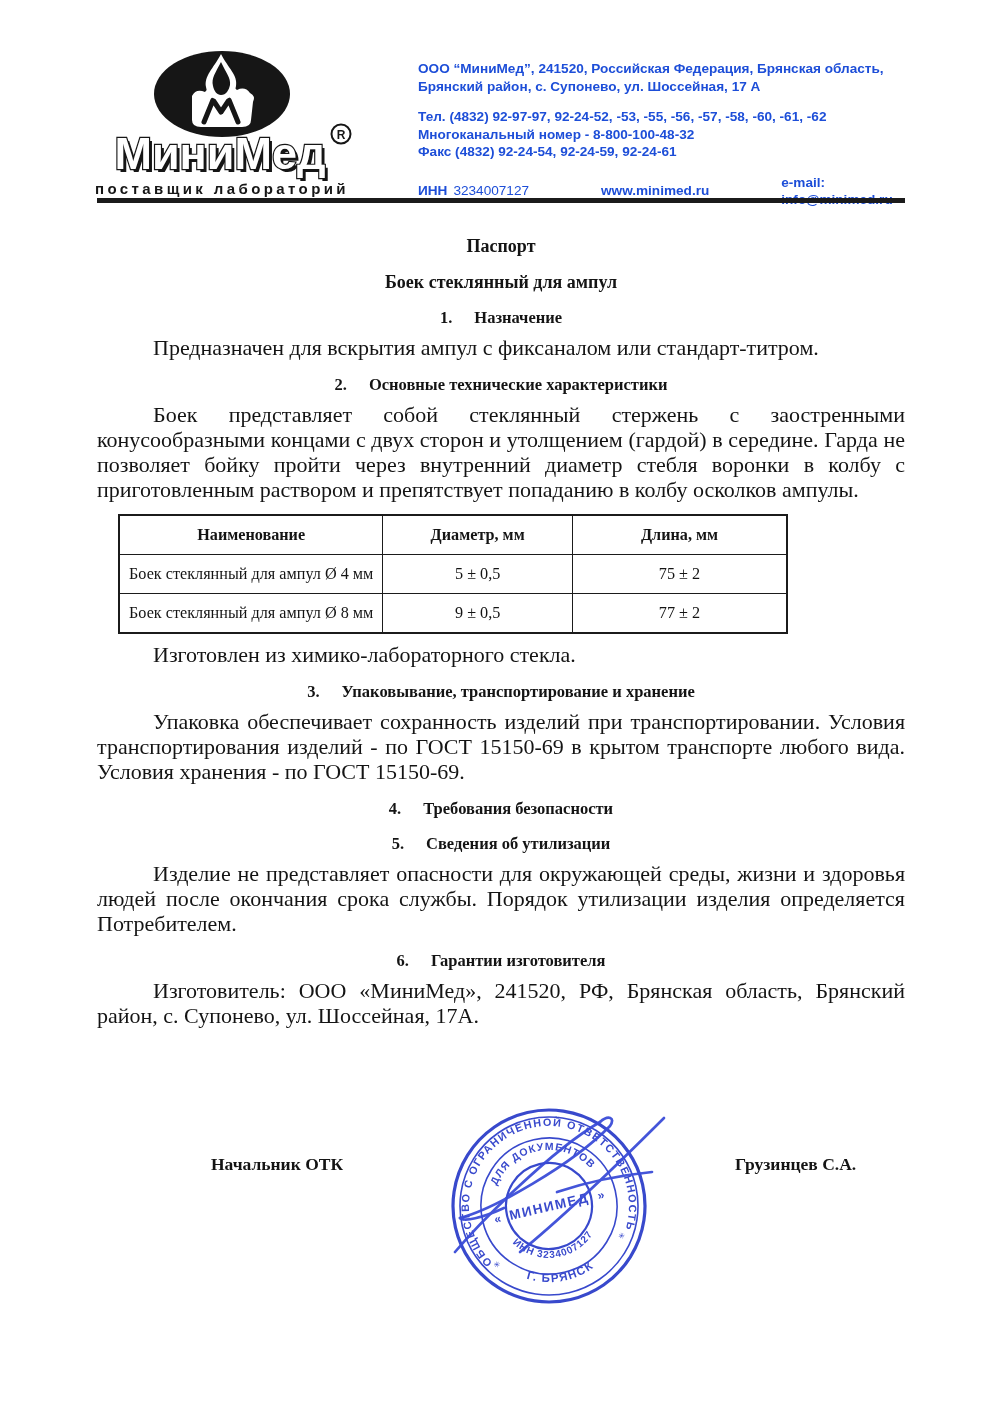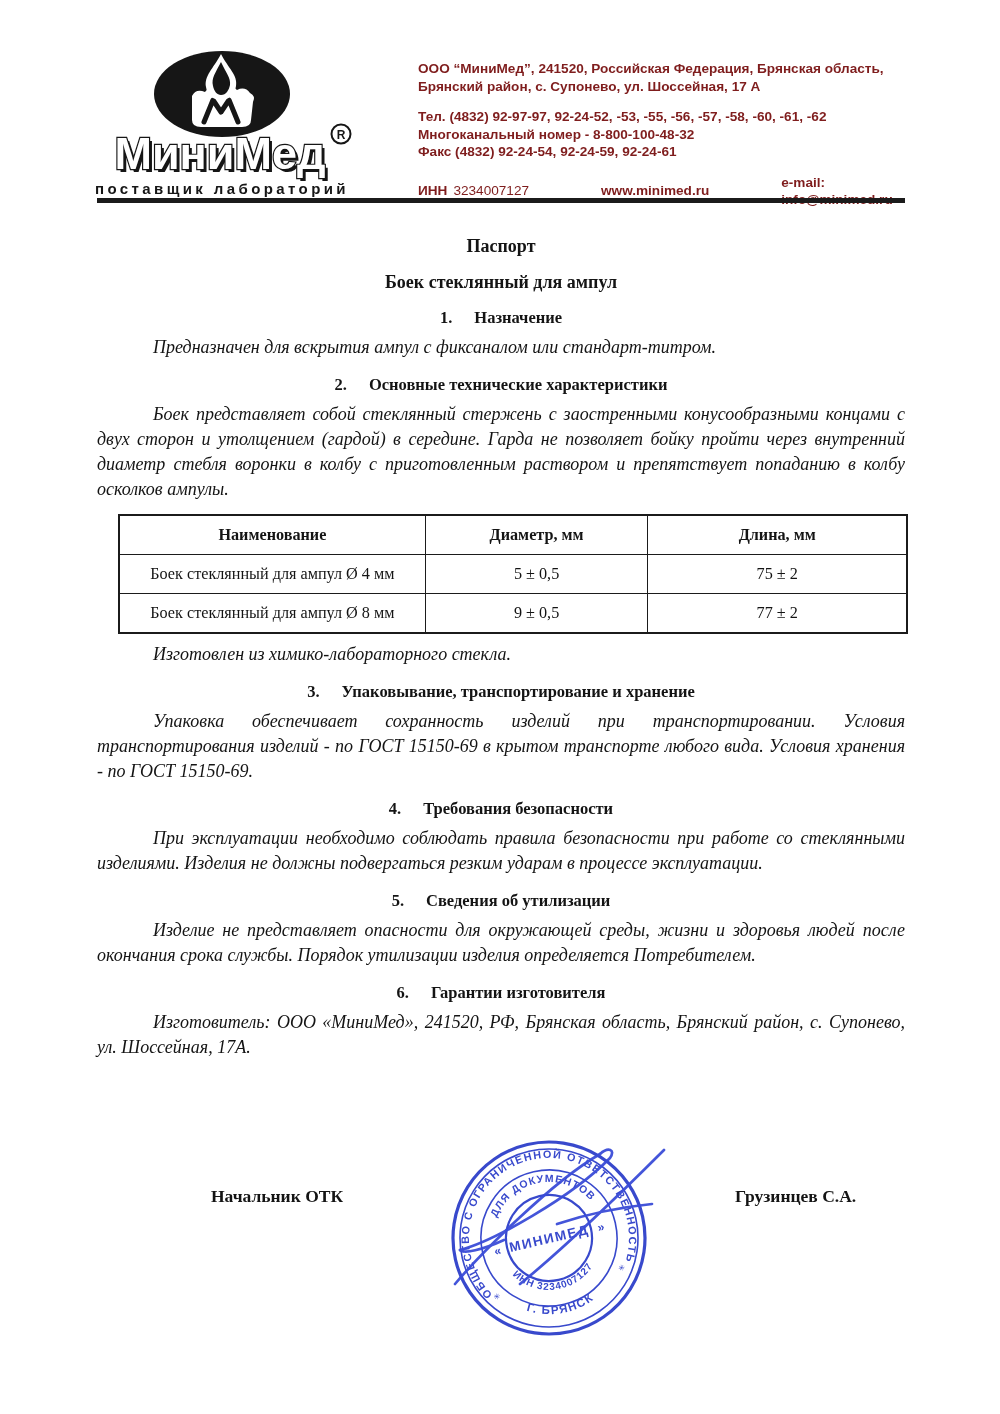--- a/index.html
+++ b/index.html
@@ -2,37 +2,37 @@
 <html><head>
 <meta charset="utf-8">
 <style>
   html,body{margin:0;padding:0;background:#888;}
   .page{position:relative;width:1000px;height:1414px;margin:0 auto;background:#fff;
         font-family:"Liberation Serif",serif;color:#141414;overflow:hidden;}
   
   .header{position:absolute;top:48px;left:92px;display:flex;width:812px;}
   .logo{width:272px;height:150px;flex:none;}
   .contact{margin-left:54px;flex:1;font-family:"Liberation Sans",sans-serif;
-           font-weight:bold;font-size:13.6px;line-height:17.5px;color:#7f1d1d;padding-top:12px;}
+           font-weight:bold;font-size:13.6px;line-height:17.5px;color:#1d4ed8;padding-top:12px;}
   .contact .gap{height:13px;}
   .inn-row{display:flex;align-items:center;}
   .inn-row .inn-label{font-weight:bold;}
   .inn-row .inn-value{font-weight:normal;margin-left:6px;}
   .inn-row .site{margin-left:72px;}
   .inn-row .mail{margin-left:72px;}
   .rule{position:absolute;top:198px;left:97px;width:808px;height:5px;background:#1b1b1b;}
   
   .content{position:absolute;top:222px;left:97px;width:808px;}
   .doc-title{text-align:center;font-weight:bold;font-size:18px;margin:14px 0 0;}
   .doc-sub{text-align:center;font-weight:bold;font-size:18px;margin:15px 0 0;}
   .sec-h{text-align:center;font-weight:bold;font-size:16.5px;margin:15px 0 7px;}
   .sec-h .num{margin-right:22px;}
-  p.body{font-size:18px;line-height:25px;text-align:justify;text-indent:56px;margin:0;font-style:italic;}
+  p.body{font-size:22px;line-height:25px;text-align:justify;text-indent:56px;margin:0;}
   
-  table.spec{border-collapse:collapse;margin:12px 0 8px 21px;width:790px;
+  table.spec{border-collapse:collapse;margin:12px 0 8px 21px;width:670px;
              border:2px solid #1b1b1b;font-size:16.2px;}
   table.spec th,table.spec td{border:1px solid #1b1b1b;text-align:center;vertical-align:middle;}
   table.spec th{height:36px;font-weight:bold;}
   table.spec td{height:36px;font-weight:normal;}
   .col-name{width:307px;}.col-diam{width:223px;}.col-len{width:260px;}
   
   .sig-area{position:relative;height:320px;margin-top:62px;}
   .sig-pos{position:absolute;left:66px;top:64px;font-weight:bold;font-size:17.5px;margin-left:48px;}
   .sig-name{position:absolute;left:638px;top:64px;font-weight:bold;font-size:17.5px;}
   .stamp-wrap{position:absolute;left:352px;top:16px;width:200px;height:200px;
@@ -122,21 +122,20 @@
     <p class="body">Изготовлен из химико-лабораторного стекла.</p>
 
     <div class="sec-h">
       <span class="num">3.</span><span>Упаковывание, транспортирование и хранение</span>
     </div>
     <p class="body">Упаковка обеспечивает сохранность изделий при транспортировании. Условия транспортирования изделий - по ГОСТ 15150-69 в крытом транспорте любого вида. Условия хранения - по ГОСТ 15150-69.</p>
 
     <div class="sec-h">
       <span class="num">4.</span><span>Требования безопасности</span>
     </div>
-    <p class="body">При эксплуатации необходимо соблюдать правила безопасности при работе со стеклянными изделиями. Изделия не должны подвергаться резким ударам в процессе эксплуатации.</p>
 
     <div class="sec-h">
       <span class="num">5.</span><span>Сведения об утилизации</span>
     </div>
     <p class="body">Изделие не представляет опасности для окружающей среды, жизни и здоровья людей после окончания срока службы.  Порядок утилизации изделия определяется Потребителем.</p>
 
     <div class="sec-h">
       <span class="num">6.</span><span>Гарантии изготовителя</span>
     </div>
     <p class="body">Изготовитель: ООО «МиниМед», 241520, РФ, Брянская область, Брянский район, с. Супонево, ул. Шоссейная, 17А.</p>

